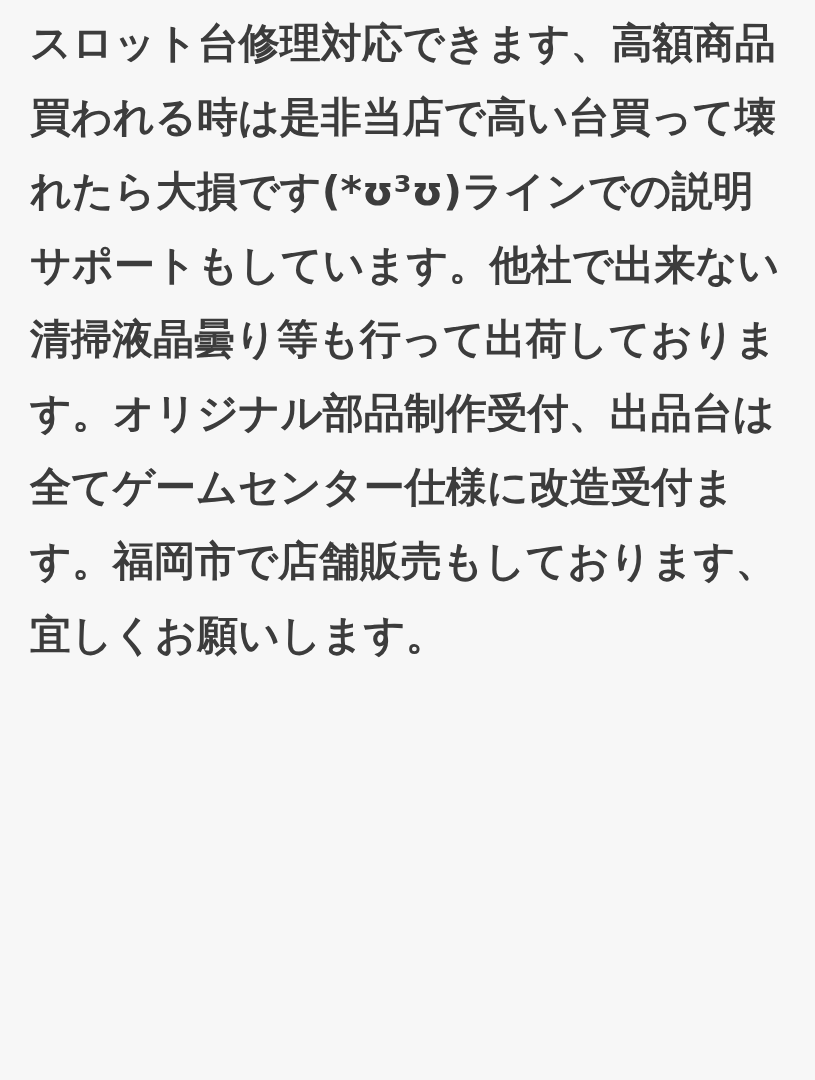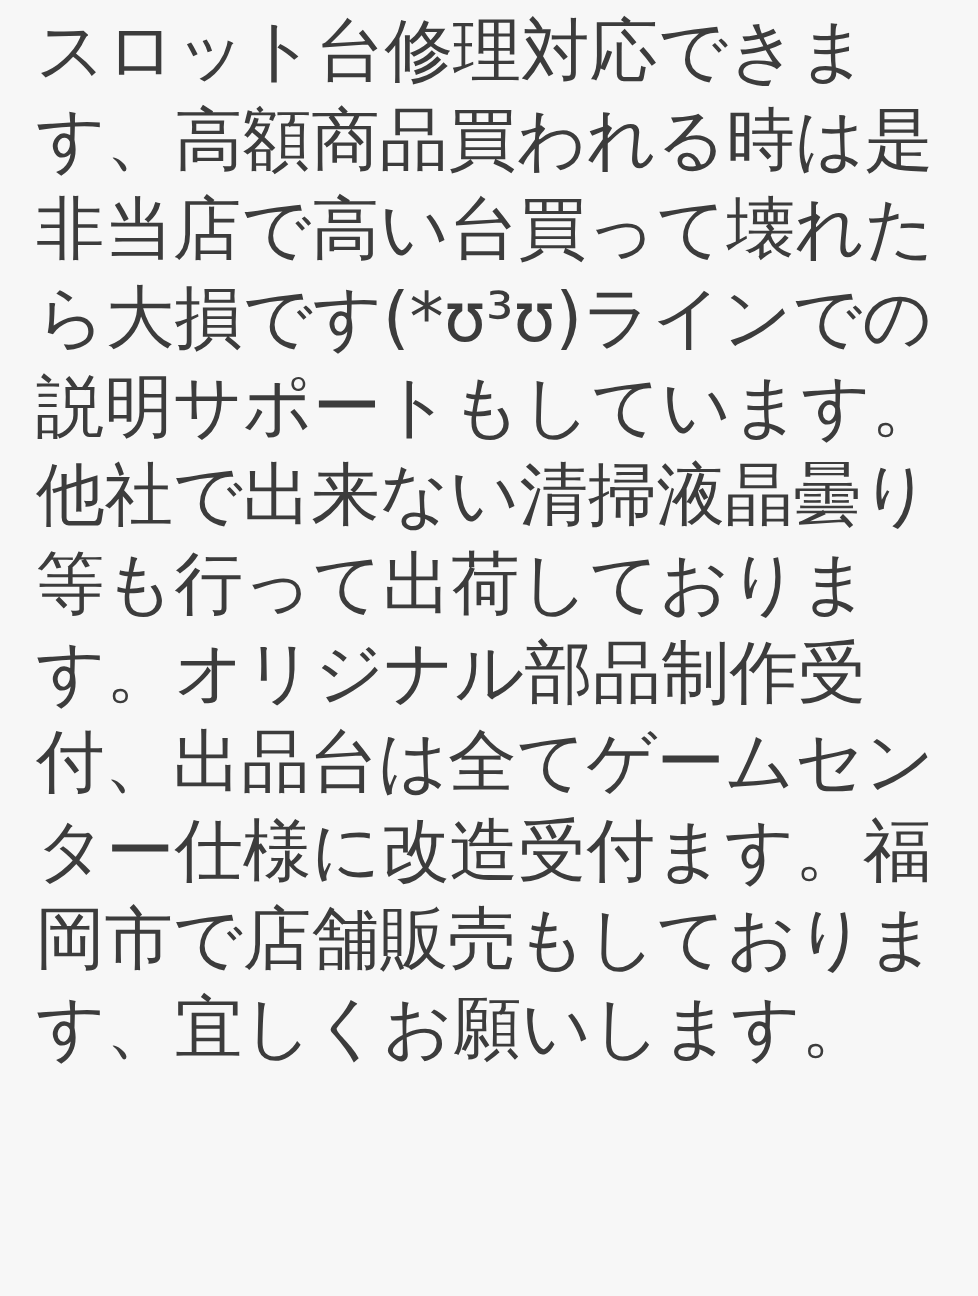--- a/index.html
+++ b/index.html
@@ -16,22 +16,22 @@
   .page {
     position: relative;
     width: 815px;
     height: 1080px;
     background: #f7f7f7;
     box-sizing: border-box;
     padding: 6px 30px 0 30px;
   }
   .body-text {
     font-family: "DejaVu Sans", "Liberation Sans", sans-serif;
-    font-weight: normal;
-    font-size: 57px;
+    font-weight: bold;
+    font-size: 41px;
     line-height: 74px;
     letter-spacing: 0px;
     color: #3c3c3c;
     white-space: pre-wrap;
     word-break: break-all;
     text-align: left;
     margin: 0;
   }
 </style>
 </head>

